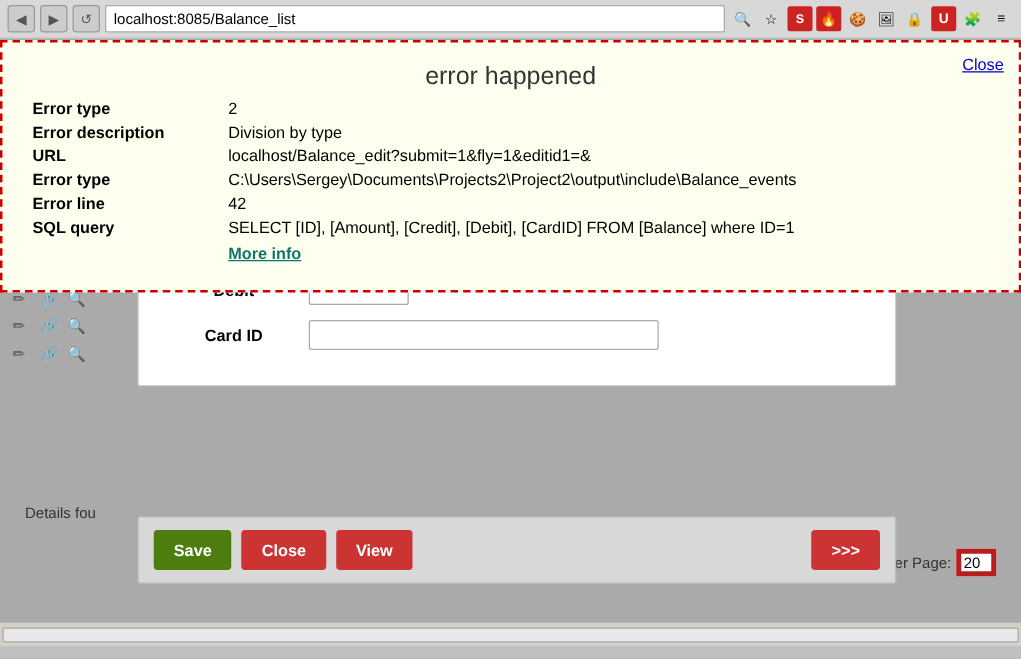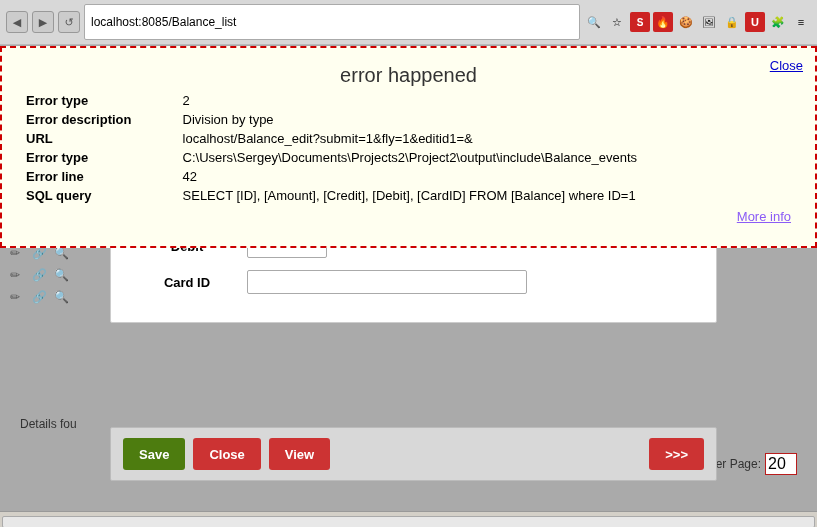--- a/index.html
+++ b/index.html
@@ -29,21 +29,21 @@
       width: 22px; height: 22px;
       background: #ccc;
       border: 1px solid #999;
       border-radius: 3px;
       cursor: pointer;
       display: flex; align-items: center; justify-content: center;
       font-size: 11px; color: #555;
     }
     .address-bar {
       flex: 1;
-      height: 36px;
+      height: 22px;
       border: 1px solid #aaa;
       border-radius: 2px;
       padding: 0 6px;
       font-size: 12px;
       background: white;
     }
     .toolbar-icons {
       display: flex; gap: 3px; align-items: center;
     }
     .toolbar-icon {
@@ -103,26 +103,27 @@
     }
     .error-table td:first-child {
       font-weight: bold;
       white-space: nowrap;
       padding-right: 8px;
     }
     .error-value {
       color: #333;
     }
     .more-info-link {
-      color: #8b5cf6;
+      color: #0f766e;
       text-decoration: underline;
       cursor: pointer;
       display: block;
-      text-align: right;
+      text-align: left;
       margin-top: 6px;
+      font-weight: bold;
     }
 
     
     .bg-page {
       position: absolute;
       top: 0; left: 0; right: 0; bottom: 0;
       background: #aaaaaa;
     }
 
     
@@ -216,23 +217,23 @@
       right: 20px;
       font-size: 12px;
       color: #333;
       display: flex;
       align-items: center;
       gap: 4px;
     }
     .per-page-input {
       width: 32px;
       height: 22px;
-      border: 1px solid #b91c1c;
+      border: 4px solid #b91c1c;
       padding: 0 2px;
-      font-size: 16px;
+      font-size: 12px;
     }
 
     
     .scrollbar-area {
       height: 20px;
       background: #d4d0c8;
       border-top: 1px solid #999;
       display: flex;
       align-items: center;
       padding: 0 2px;

